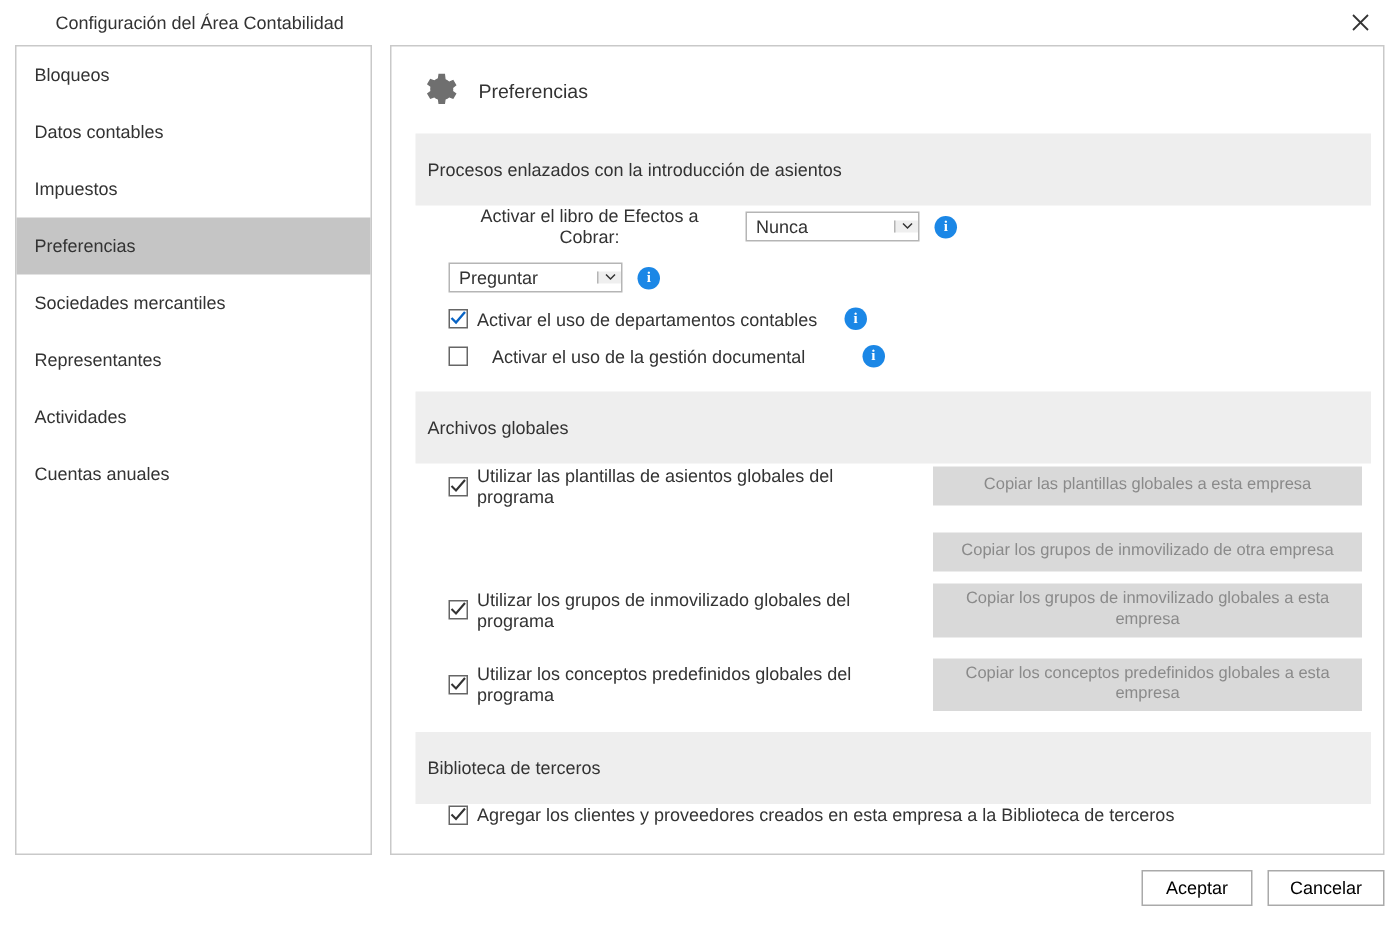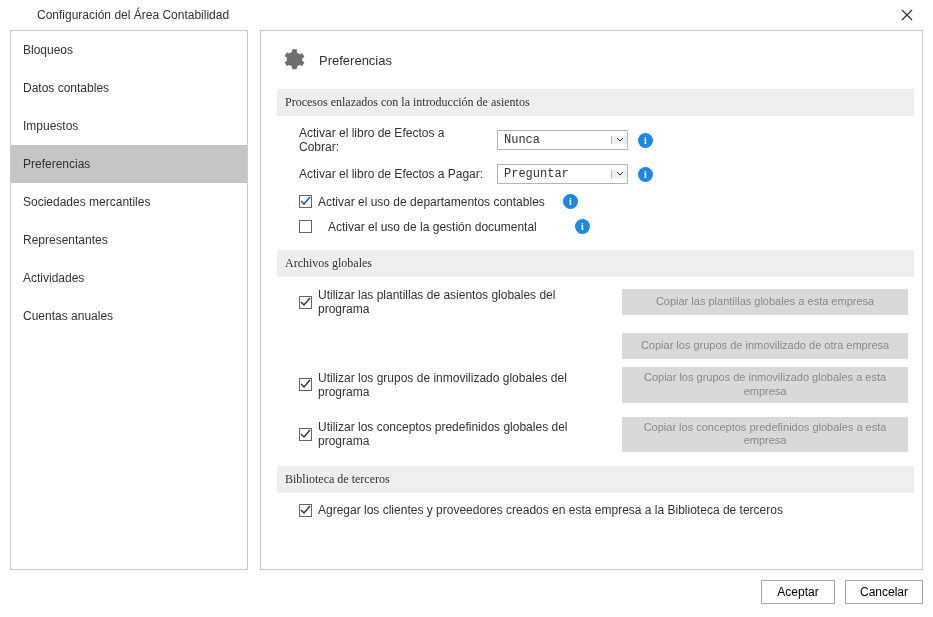--- a/index.html
+++ b/index.html
@@ -63,46 +63,44 @@
       gap: 14px;
       padding: 4px 0 16px 2px;
     }
     .gear {
       width: 26px; height: 26px;
       color: #6f6f6f;
     }
     .page-title { font-size: 13px; color: #333; }
     .section-header {
       background: #eee;
-      padding: 6px 8px;
+      padding: 17px 8px;
       font-size: 12px;
       color: #333;
-      margin-bottom: 10px;
-      font-family: Liberation Serif, serif;
     }
     .section-body { padding: 0 6px 0 22px; }
     .form-row {
       display: flex;
       align-items: center;
       gap: 10px;
       margin-bottom: 10px;
     }
     .form-label {
       width: 188px;
       font-size: 12px;
       color: #333;
+      text-align: center;
     }
     .combo {
       display: flex;
       align-items: center;
-      width: 131px;
+      width: 116px;
       border: 1px solid #b5b5b5;
       background: #fff;
       height: 20px;
-      font-family: Liberation Mono, monospace;
     }
     .combo-text {
       flex: 1;
       padding: 2px 6px;
       font-size: 12px;
       line-height: 14px;
     }
     .combo-btn {
       width: 16px;
       border-left: 1px solid #b5b5b5;
@@ -227,21 +225,20 @@
           <span class="combo-text">Nunca</span>
           <span class="combo-btn">
               <svg viewBox="0 0 8 8">
                 <path d="M1 2l3 3 3-3" fill="none" stroke="#333" stroke-width="1"></path>
               </svg>
             </span>
         </div>
         <span class="info-icon">i</span>
       </div>
       <div class="form-row">
-        <span class="form-label">Activar el libro de Efectos a Pagar:</span>
         <div class="combo">
           <span class="combo-text">Preguntar</span>
           <span class="combo-btn">
               <svg viewBox="0 0 8 8">
                 <path d="M1 2l3 3 3-3" fill="none" stroke="#333" stroke-width="1"></path>
               </svg>
             </span>
         </div>
         <span class="info-icon">i</span>
       </div>

